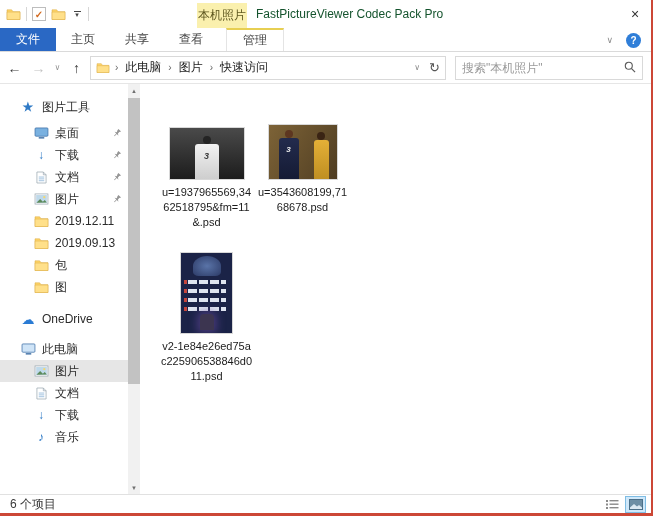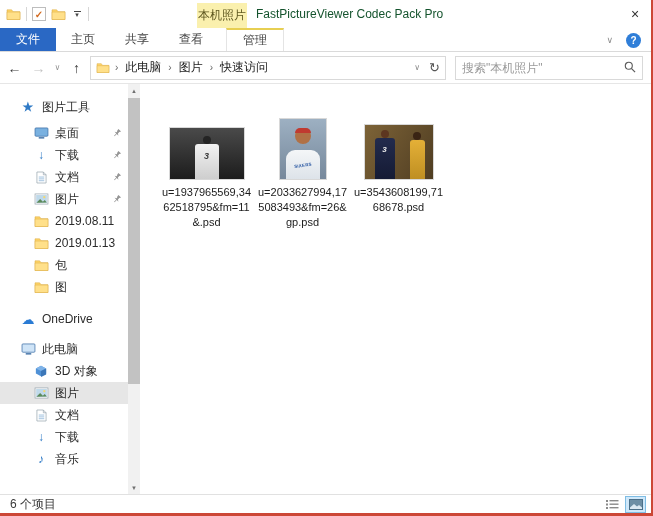--- a/index.html
+++ b/index.html
@@ -280,30 +280,30 @@
           </svg>
         </span>
     </div>
     <div class="side-item child">
       <span class="si-icon">
           <svg viewBox="0 0 16 13" width="15" height="12">
             <path d="M1 2h5l1.5 2H15v8.5H1z" fill="#ffd66b" stroke="#d9a93f" stroke-width=".6"></path>
             <path d="M1 4.4h14v8.1H1z" fill="#ffe08a" stroke="#d9a93f" stroke-width=".5"></path>
           </svg>
         </span>
-      <span>2019.08.11</span>
+      <span>2019.12.11</span>
     </div>
     <div class="side-item child">
       <span class="si-icon">
           <svg viewBox="0 0 16 13" width="15" height="12">
             <path d="M1 2h5l1.5 2H15v8.5H1z" fill="#ffd66b" stroke="#d9a93f" stroke-width=".6"></path>
             <path d="M1 4.4h14v8.1H1z" fill="#ffe08a" stroke="#d9a93f" stroke-width=".5"></path>
           </svg>
         </span>
-      <span>2019.01.13</span>
+      <span>2019.09.13</span>
     </div>
     <div class="side-item child">
       <span class="si-icon">
           <svg viewBox="0 0 16 13" width="15" height="12">
             <path d="M1 2h5l1.5 2H15v8.5H1z" fill="#ffd66b" stroke="#d9a93f" stroke-width=".6"></path>
             <path d="M1 4.4h14v8.1H1z" fill="#ffe08a" stroke="#d9a93f" stroke-width=".5"></path>
           </svg>
         </span>
       <span>包</span>
     </div>
@@ -323,30 +323,20 @@
     </div>
     <div class="side-gap-c"></div>
     <div class="side-item">
       <span class="si-icon">
         <svg viewBox="0 0 16 13" width="15" height="12">
             <rect x="1" y="1" width="14" height="9" rx="1" fill="#cfe4f7" stroke="#3c6ea5" stroke-width=".8"></rect>
             <rect x="5" y="11" width="6" height="1.5" fill="#3c6ea5"></rect>
           </svg>
       </span>
       <span>此电脑</span>
-    </div>
-    <div class="side-item child">
-      <span class="si-icon">
-        <svg viewBox="0 0 14 14" width="12" height="12">
-            <path d="M7 1l6 3v6l-6 3-6-3V4z" fill="#4f91d6"></path>
-            <path d="M7 1l6 3-6 3L1 4z" fill="#7fb3e8"></path>
-            <path d="M7 7v7l6-3V4z" fill="#3c77b8"></path>
-          </svg>
-      </span>
-      <span>3D 对象</span>
     </div>
     <div class="side-item child selected">
       <span class="si-icon">
         <svg viewBox="0 0 16 13" width="15" height="12">
             <rect x="1" y="1" width="14" height="11" fill="#fff" stroke="#9aa7b0" stroke-width=".8"></rect>
             <rect x="2.2" y="2.2" width="11.6" height="8.6" fill="#bfd9ea"></rect>
             <path d="M2.5 10.5l4-4 3 3 2-2 2.3 2.9z" fill="#5c8a5a"></path>
             <circle cx="11" cy="4.5" r="1.2" fill="#f5d76e"></circle>
           </svg>
       </span>
@@ -390,48 +380,48 @@
         <div class="thumb-wrap">
             <div class="thumb t2">
           <i class="fig">
                 <b class="jnum">3</b>
               </i>
         </div>
           </div>
         <div class="file-name">u=1937965569,3462518795&amp;fm=11&amp;.psd</div>
       </div>
 
-      <div class="file-item">
-        <div class="thumb-wrap">
-            <div class="thumb t3">
-          <i class="head"></i>
-          <i class="body"></i>
-          <b class="tinytxt">SIXERS</b>
-        </div>
-          </div>
-        <div class="file-name">u=2033627994,175083493&amp;fm=26&amp;gp.psd</div>
-      </div>
 
 
       <div class="file-item">
         <div class="thumb-wrap">
             <div class="thumb t5">
           <i class="fig">
                 <b class="jnum">3</b>
               </i>
           <i class="fig"></i>
         </div>
           </div>
         <div class="file-name">u=3543608199,7168678.psd</div>
       </div>
 
     </div>
 
     <div class="file-row second">
 
+      <div class="file-item">
+        <div class="thumb-wrap">
+            <div class="thumb t6">
+          <i class="rows"></i>
+          <i class="redstrip"></i>
+          <i class="btm"></i>
+        </div>
+          </div>
+        <div class="file-name">v2-1e84e26ed75ac225906538846d011.psd</div>
+      </div>
 
 
     </div>
   </div>
 </div>
 
 <div class="statusbar">
   <span>6 个项目</span>
   <div class="view-btns">
     <span class="vbtn">

